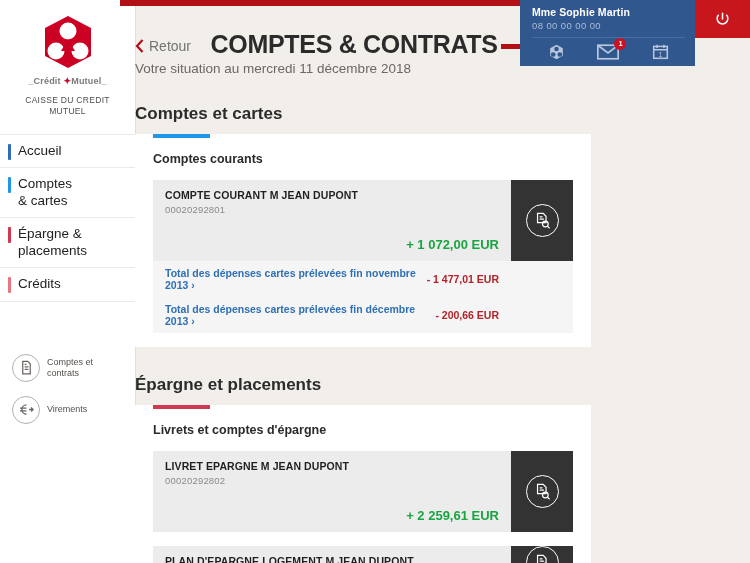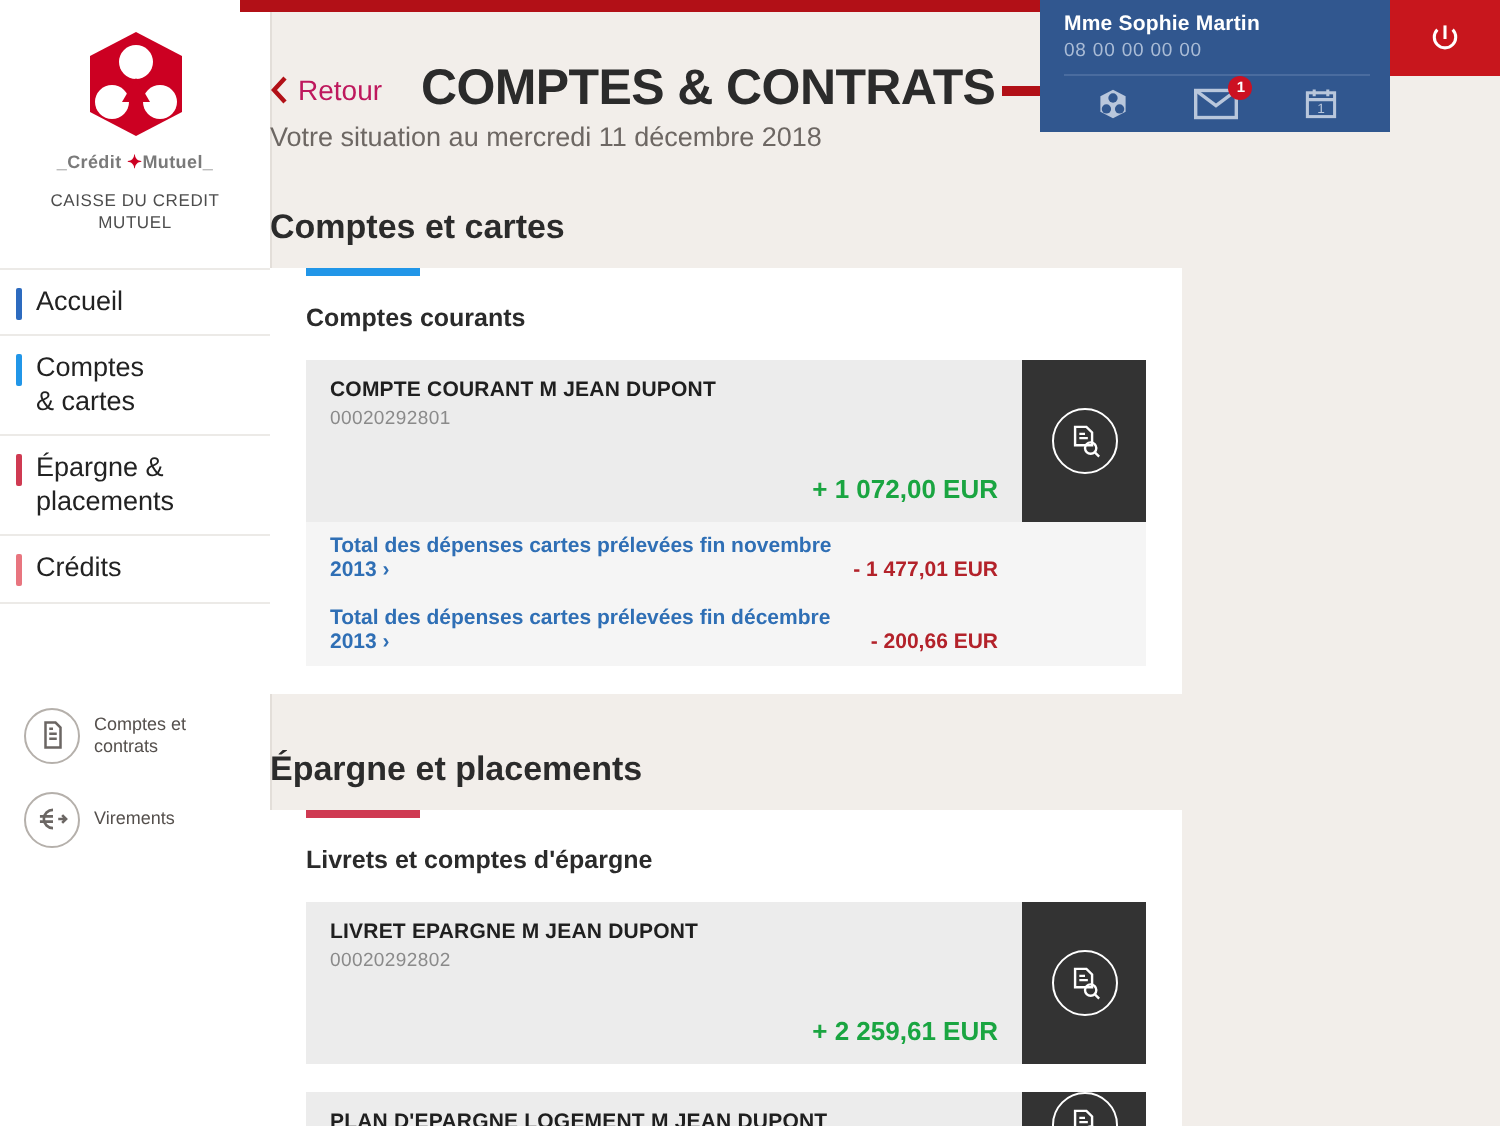--- a/index.html
+++ b/index.html
@@ -84,21 +84,21 @@
   .power-btn {
     position: absolute; right: 0; top: 0; width: 55px; height: 38px;
     background: #c8161d; display: flex; align-items: center; justify-content: center;
     cursor: pointer; z-index: 7;
   }
 
   
   .main { position: absolute; left: 120px; top: 6px; right: 0; bottom: 0; overflow: hidden; }
   .back-link {
     margin: 8px 0 0 15px; display: inline-flex; align-items: center; gap: 5px;
-    color: #be185d; font-size: 14px; cursor: pointer;
+    color: #737373; font-size: 14px; cursor: pointer;
   }
   .page-title {
     margin: 24px 0 0 15px; font-size: 25px; font-weight: bold;
     color: #2b2b2b; letter-spacing: -.3px; display: inline-block; position: relative;
   }
   .title-dash {
     display: inline-block; width: 26px; height: 5px; background: #b21017;
     vertical-align: 4px; margin-left: 3px;
   }
   .page-sub { margin: 2px 0 0 15px; font-size: 13.5px; color: #6d6763; }
@@ -133,21 +133,21 @@
   .acct-amount { font-size: 13px; font-weight: bold; color: #1aa541; white-space: nowrap; margin-top: 48px; }
   .acct-btn {
     width: 62px; background: #333333; display: flex;
     align-items: center; justify-content: center; cursor: pointer;
   }
   .btn-circle {
     width: 33px; height: 33px; border-radius: 50%;
     border: 1.5px solid #ffffff; display: flex; align-items: center; justify-content: center;
   }
   .sub-row {
-    display: flex; align-items: flex-end; justify-content: space-between;
+    display: flex; align-items: center; justify-content: space-between;
     background: #f5f5f5; padding: 6px 74px 6px 12px; cursor: pointer;
   }
   .sub-link { font-size: 10.5px; color: #2f6fb5; font-weight: bold; }
   .sub-amount { font-size: 10.5px; color: #b3222a; font-weight: bold; white-space: nowrap; }
 </style>
 </head>
 <body>
 
 <div class="app">
 

